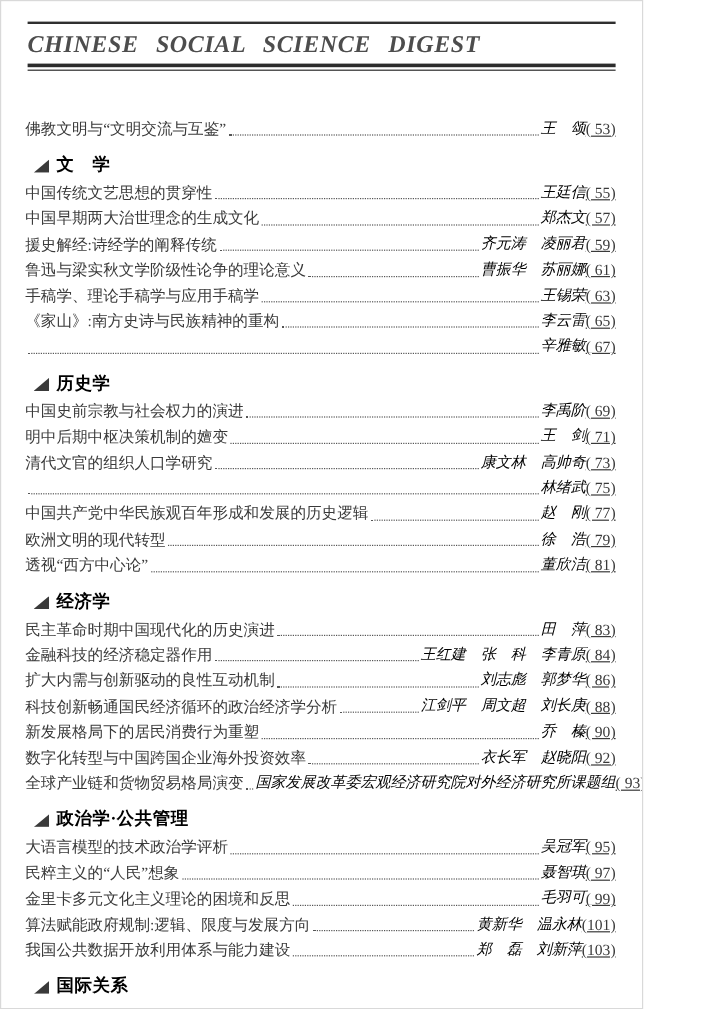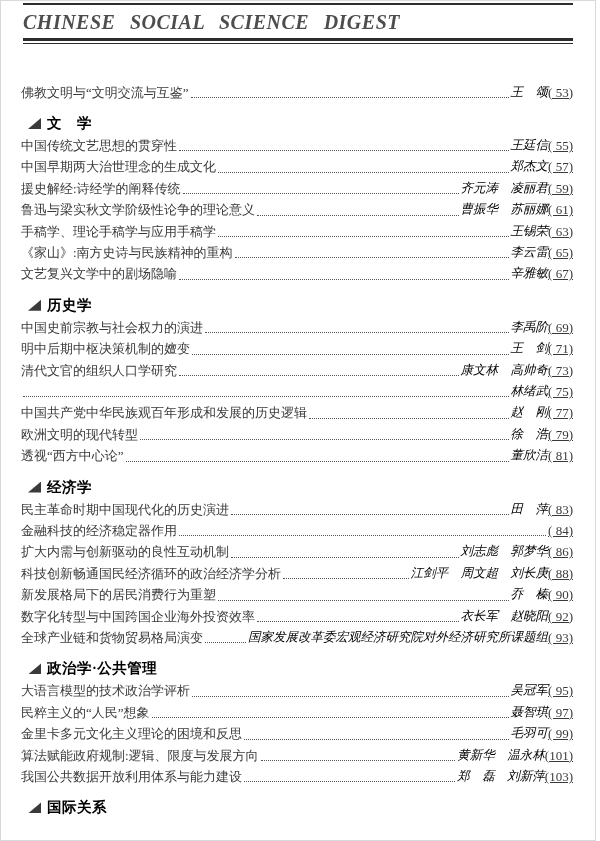--- a/index.html
+++ b/index.html
@@ -6,23 +6,23 @@
   body {
     width: 600px; height: 841px;
     background: #ffffff;
     font-family: "Liberation Serif", "DejaVu Serif", serif;
     color: #3c3c3c;
     overflow: hidden;
     position: relative;
   }
   .page {
     box-sizing: border-box;
-    width: 596px; height: 841px;
+    width: 536px; height: 841px;
     border: 1px solid #d9d9d9;
-    padding: 2px 22px 0 20px;
+    padding: 17px 22px 0 20px;
     overflow: hidden;
   }
   
   .masthead { margin-left: 2px; }
   .rule-top { height: 2px; background: #2f2f2f; }
   .journal-title {
     margin: 5px 0 4px 0;
     font-size: 20px;
     font-weight: bold;
     font-style: italic;
@@ -133,21 +133,20 @@
         <span class="a">王锡荣</span>
         <span class="p">( 63)</span>
       </div>
       <div class="row">
         <span class="t">《家山》:南方史诗与民族精神的重构</span>
         <span class="leader"></span>
         <span class="a">李云雷</span>
         <span class="p">( 65)</span>
       </div>
       <div class="row">
-        <span class="t">文艺复兴文学中的剧场隐喻</span>
         <span class="leader"></span>
         <span class="a">辛雅敏</span>
         <span class="p">( 67)</span>
       </div>
       <div class="section-header">
         <span class="tri"></span>
         <span class="section-title">历史学</span>
       </div>
       <div class="row">
         <span class="t">中国史前宗教与社会权力的演进</span>
@@ -196,20 +195,21 @@
       </div>
       <div class="row">
         <span class="t">民主革命时期中国现代化的历史演进</span>
         <span class="leader"></span>
         <span class="a">田　萍</span>
         <span class="p">( 83)</span>
       </div>
       <div class="row">
         <span class="t">金融科技的经济稳定器作用</span>
         <span class="leader"></span>
+        <span class="a">王红建　张　科　李青原</span>
         <span class="p">( 84)</span>
       </div>
       <div class="row">
         <span class="t">扩大内需与创新驱动的良性互动机制</span>
         <span class="leader"></span>
         <span class="a">刘志彪　郭梦华</span>
         <span class="p">( 86)</span>
       </div>
       <div class="row">
         <span class="t">科技创新畅通国民经济循环的政治经济学分析</span>

